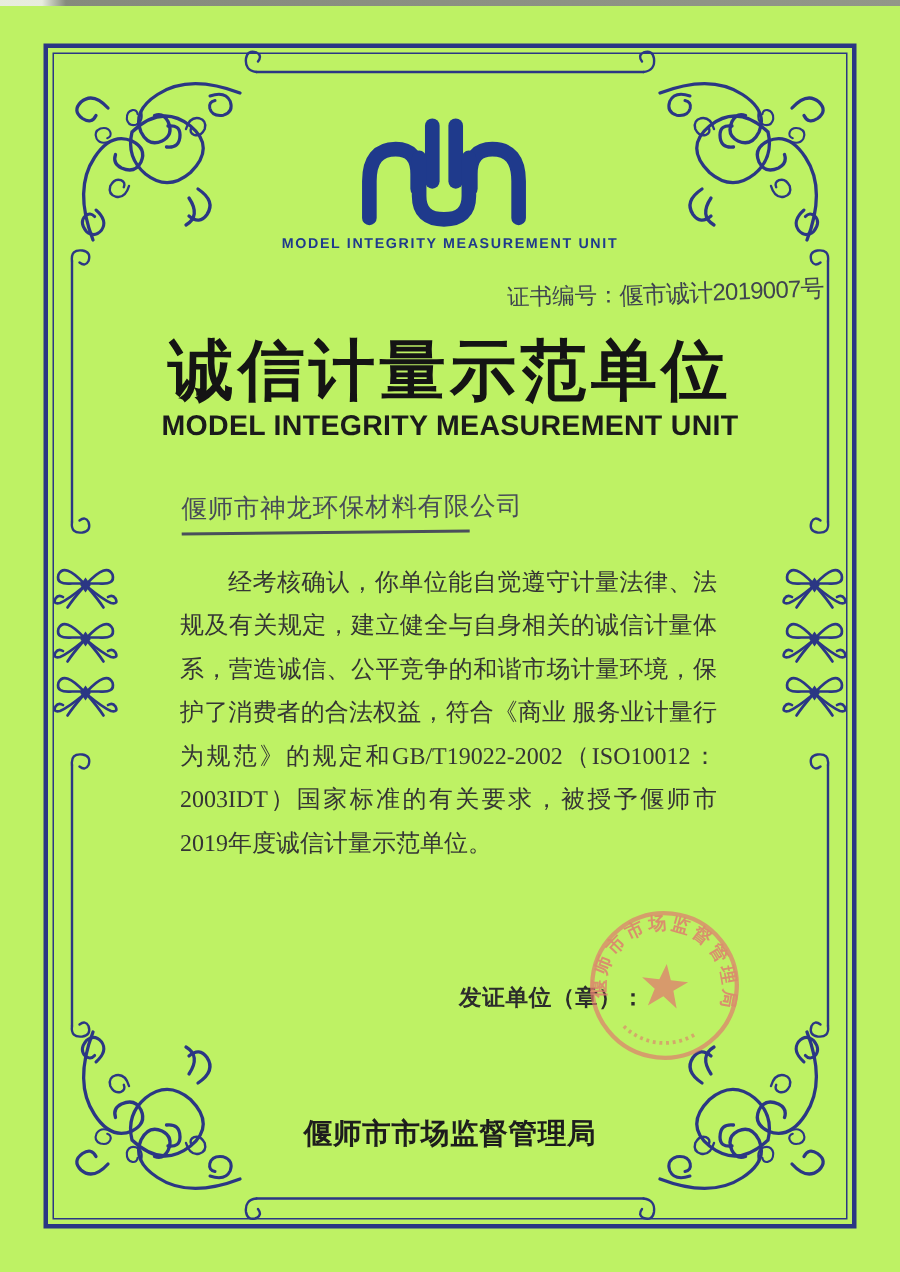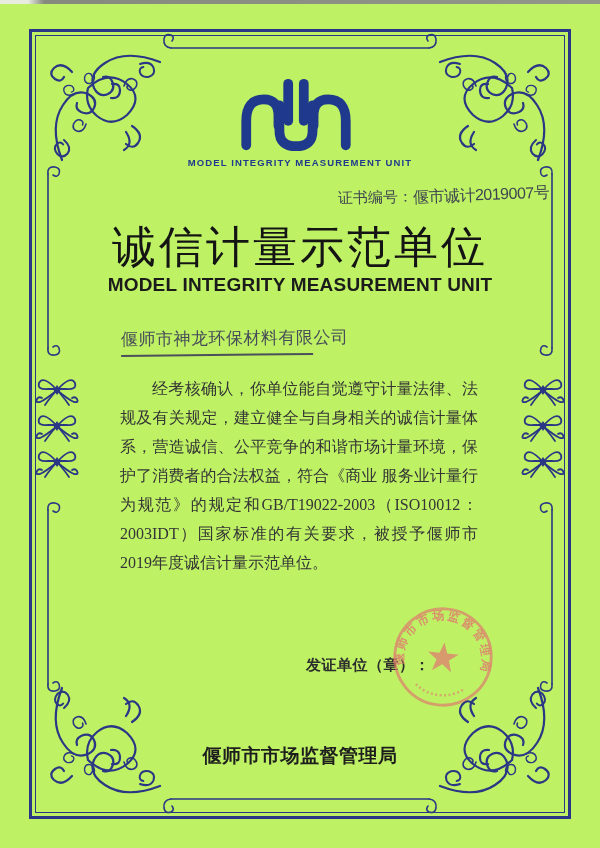--- a/index.html
+++ b/index.html
@@ -10,21 +10,21 @@
   .border-thick{position:absolute;inset:29px;border:3px solid #2b3784;}
   .border-thin{position:absolute;inset:35px;border:1.5px solid #2b3784;}
   .ornaments{position:absolute;inset:0;pointer-events:none;}
   .logo-mark{position:absolute;left:237px;top:76px;width:118px;height:80px;}
   .logo-caption{position:absolute;left:170px;top:157px;width:260px;text-align:center;
         color:#1f3a8c;font-weight:bold;font-size:9.5px;letter-spacing:1.1px;}
   .cert-no{position:absolute;left:338px;top:186px;width:200px;font-size:15px;color:#3f4450;
         transform:rotate(-1.2deg);white-space:nowrap;}
   .cert-no .hand{font-size:16px;letter-spacing:-0.5px;display:inline-block;transform:rotate(-1deg);}
   .title-zh{position:absolute;left:0;top:218px;width:600px;margin:0;text-align:center;
-        font-family:"Liberation Serif", serif;font-weight:400;font-size:44px;
+        font-family:"Liberation Serif", serif;font-weight:700;font-size:44px;
         letter-spacing:3px;color:#141414;}
   .title-en{position:absolute;left:0;top:274px;width:600px;text-align:center;
         font-weight:bold;font-size:19px;letter-spacing:0.2px;color:#1b1b1b;}
   .company{position:absolute;left:121px;top:327px;width:192px;height:27px;
         font-size:17px;color:#474c58;border-bottom:2px solid #4a4f5b;
         transform:rotate(-0.6deg);letter-spacing:0.5px;white-space:nowrap;}
   .body-text{position:absolute;left:120px;top:374px;width:358px;margin:0;
         font-family:"Liberation Serif", serif;font-size:16px;line-height:29px;
         color:#353535;text-align:justify;text-justify:inter-ideograph;text-indent:2em;}
   .issuer{position:absolute;left:306px;top:656px;font-size:15px;font-weight:600;
@@ -116,21 +116,21 @@
 
   <div class="cert-no">
     <span>证书编号：</span><span class="hand">偃市诚计2019007号</span>
   </div>
 
   <h1 class="title-zh">诚信计量示范单位</h1>
   <div class="title-en">MODEL INTEGRITY MEASUREMENT UNIT</div>
 
   <div class="company">偃师市神龙环保材料有限公司</div>
 
-  <p class="body-text">经考核确认，你单位能自觉遵守计量法律、法规及有关规定，建立健全与自身相关的诚信计量体系，营造诚信、公平竞争的和谐市场计量环境，保护了消费者的合法权益，符合《商业 服务业计量行为规范》的规定和GB/T19022-2003（ISO10012：2003IDT）国家标准的有关要求，被授予偃师市2019年度诚信计量示范单位。</p>
+  <p class="body-text">经考核确认，你单位能自觉遵守计量法律、法规及有关规定，建立健全与自身相关的诚信计量体系，营造诚信、公平竞争的和谐市场计量环境，保护了消费者的合法权益，符合《商业 服务业计量行为规范》的规定和GB/T19022-2002（ISO10012：2003IDT）国家标准的有关要求，被授予偃师市2019年度诚信计量示范单位。</p>
 
   <div class="issuer">发证单位（章）：</div>
 
   <svg class="seal" viewBox="0 0 110 110">
     <circle cx="55" cy="55" r="50" fill="none" stroke="#e0786f" stroke-width="3" opacity="0.85"></circle>
     <path id="sealArc" d="M15,66 A41,41 0 1 1 95,66" fill="none"></path>
     <text font-size="12.5" fill="#e0786f" letter-spacing="2.5" font-family="Liberation Sans, sans-serif" font-weight="bold">
       <textPath href="#sealArc" startOffset="50%" text-anchor="middle">偃师市市场监督管理局</textPath>
     </text>
     <polygon points="55,40 59,51 71,51 61.5,58 65,70 55,62.5 45,70 48.5,58 39,51 51,51" fill="#e0786f" opacity="0.9"></polygon>

